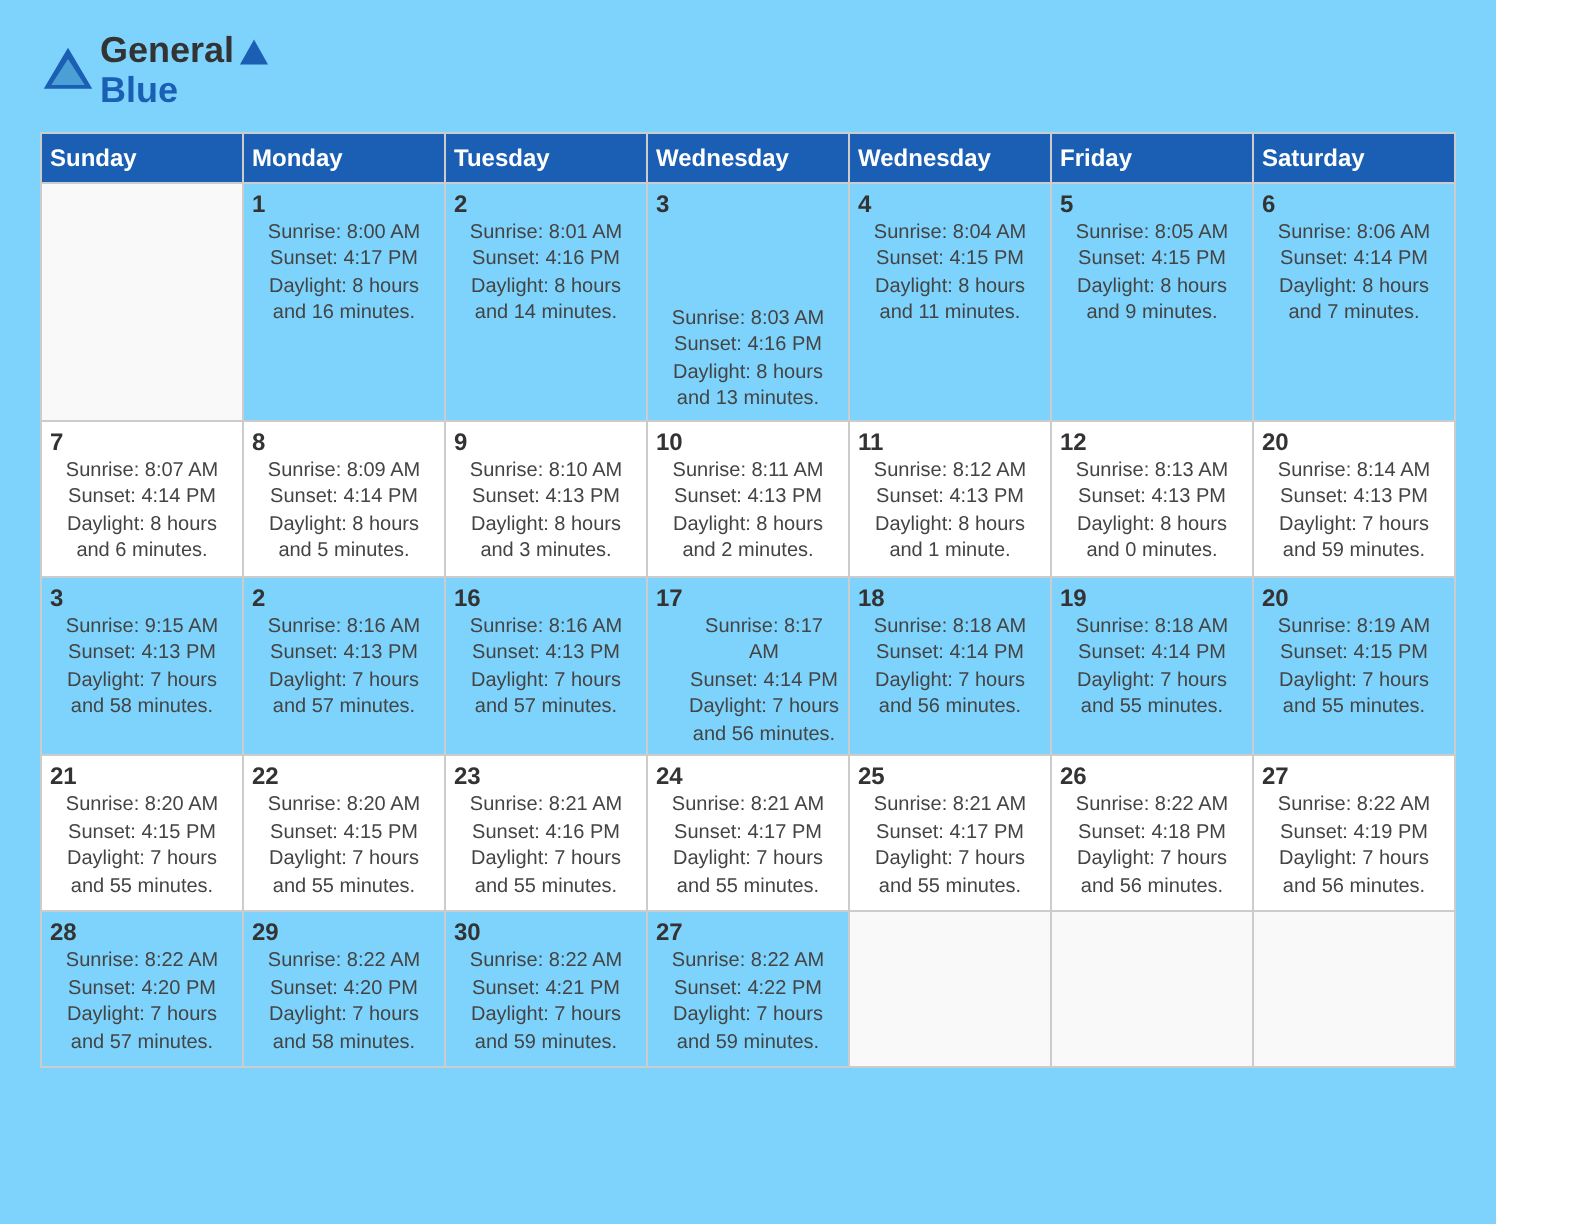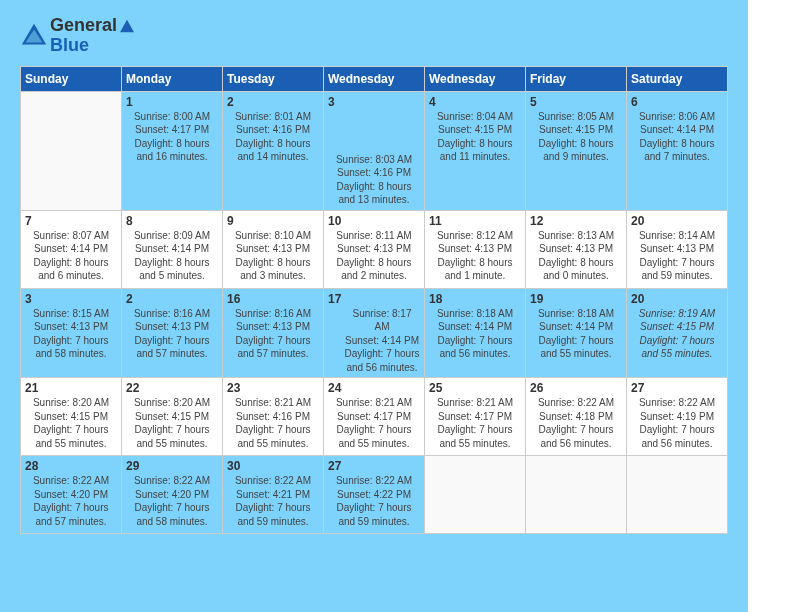--- a/index.html
+++ b/index.html
@@ -217,21 +217,21 @@
             <span class="day-num">20</span>
             <div class="day-info" style="white-space: pre-line;">Sunrise: 8:14 AM
 Sunset: 4:13 PM
 Daylight: 7 hours
 and 59 minutes.</div>
           </td>
         </tr>
         <tr>
           <td>
             <span class="day-num">3</span>
-            <div class="day-info" style="white-space: pre-line;">Sunrise: 8:15 AM
+            <div class="day-info" style="white-space: pre-line;">Sunrise: 9:15 AM
 Sunset: 4:13 PM
 Daylight: 7 hours
 and 58 minutes.</div>
           </td>
           <td>
             <span class="day-num">2</span>
             <div class="day-info" style="white-space: pre-line;">Sunrise: 8:16 AM
 Sunset: 4:13 PM
 Daylight: 7 hours
 and 57 minutes.</div>
@@ -259,21 +259,21 @@
           </td>
           <td>
             <span class="day-num">19</span>
             <div class="day-info" style="white-space: pre-line;">Sunrise: 8:18 AM
 Sunset: 4:14 PM
 Daylight: 7 hours
 and 55 minutes.</div>
           </td>
           <td>
             <span class="day-num">20</span>
-            <div class="day-info" style="white-space: pre-line; font-style: italic;">Sunrise: 8:19 AM
+            <div class="day-info" style="white-space: pre-line;">Sunrise: 8:19 AM
 Sunset: 4:15 PM
 Daylight: 7 hours
 and 55 minutes.</div>
           </td>
         </tr>
         <tr>
           <td>
             <span class="day-num">21</span>
             <div class="day-info" style="white-space: pre-line;">Sunrise: 8:20 AM
 Sunset: 4:15 PM

